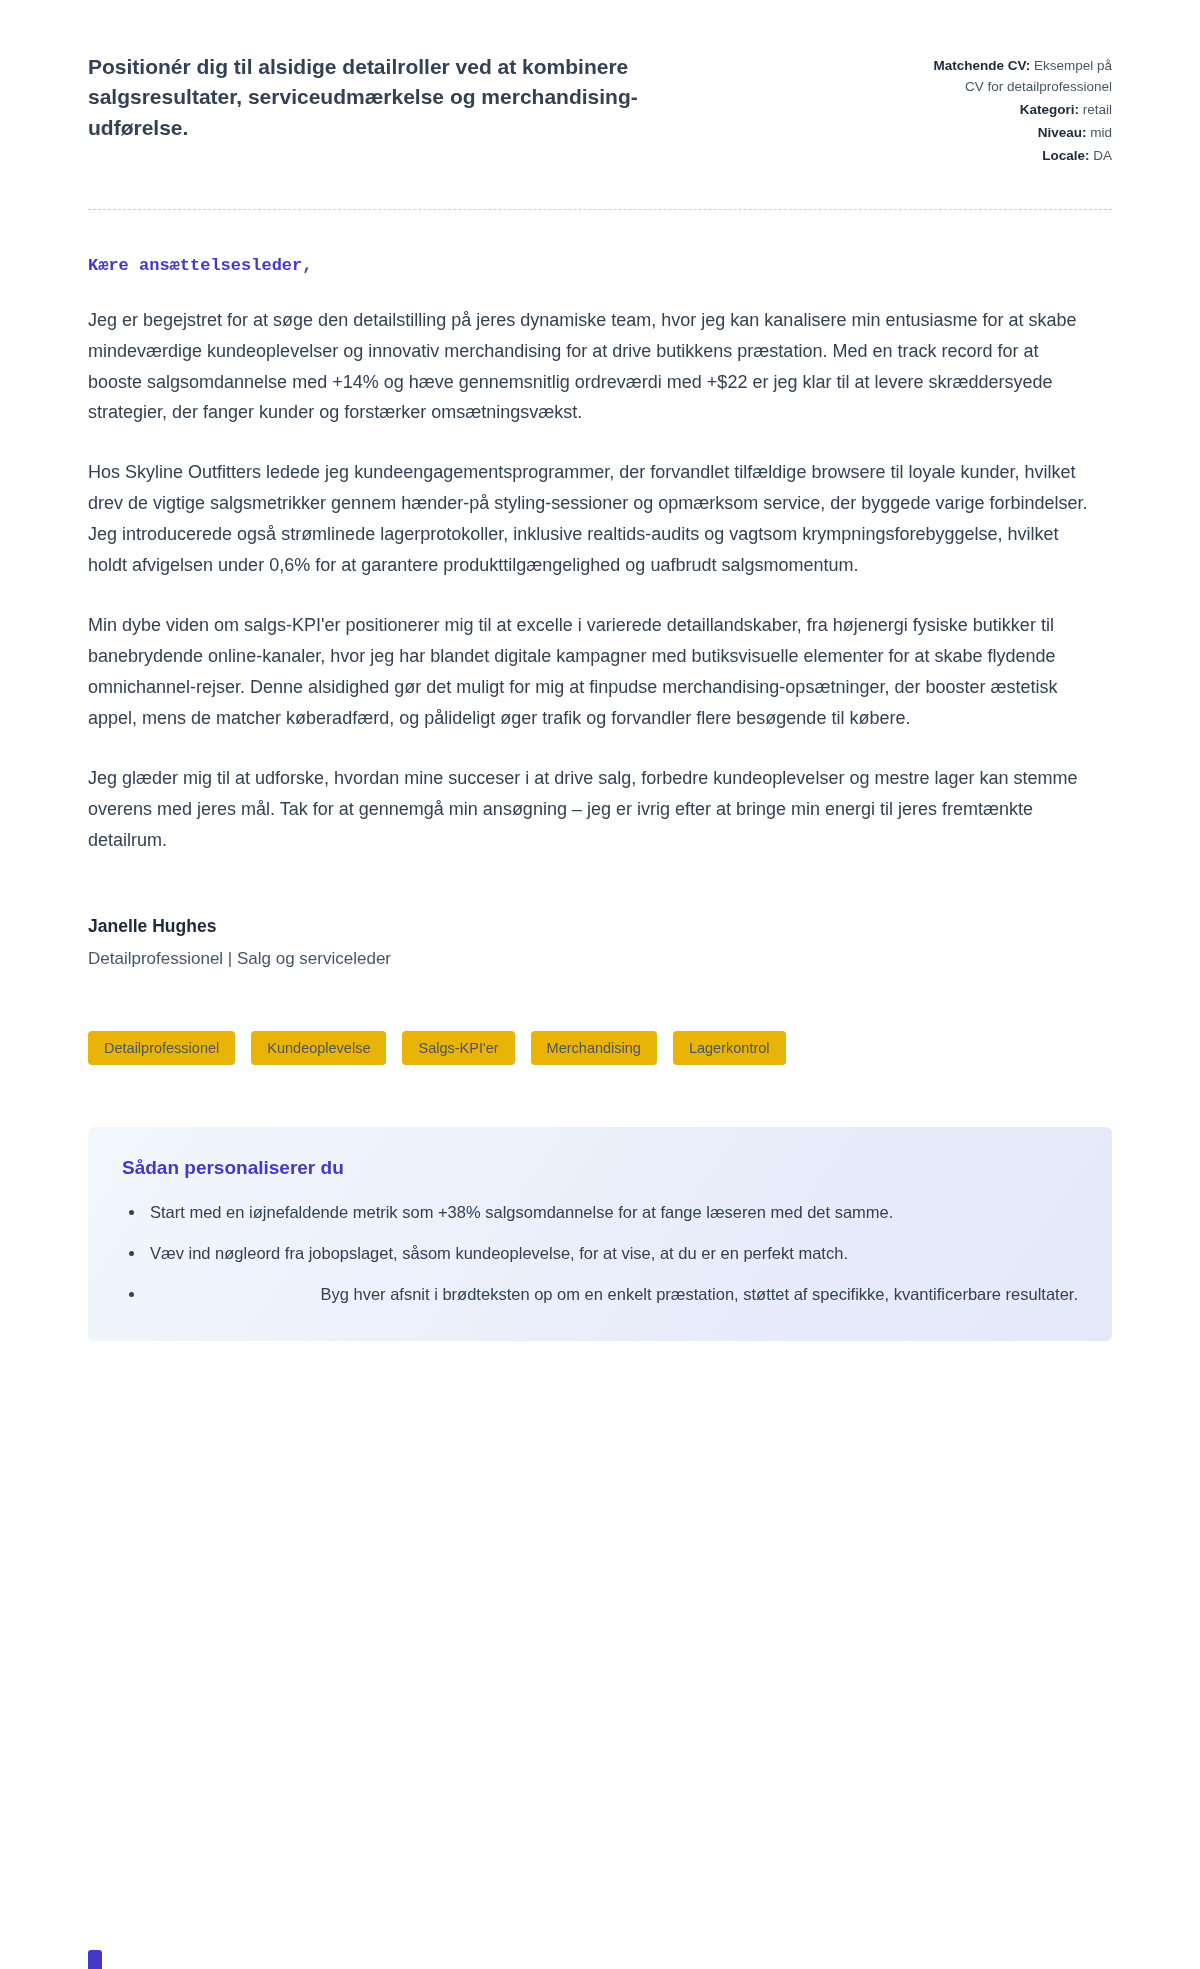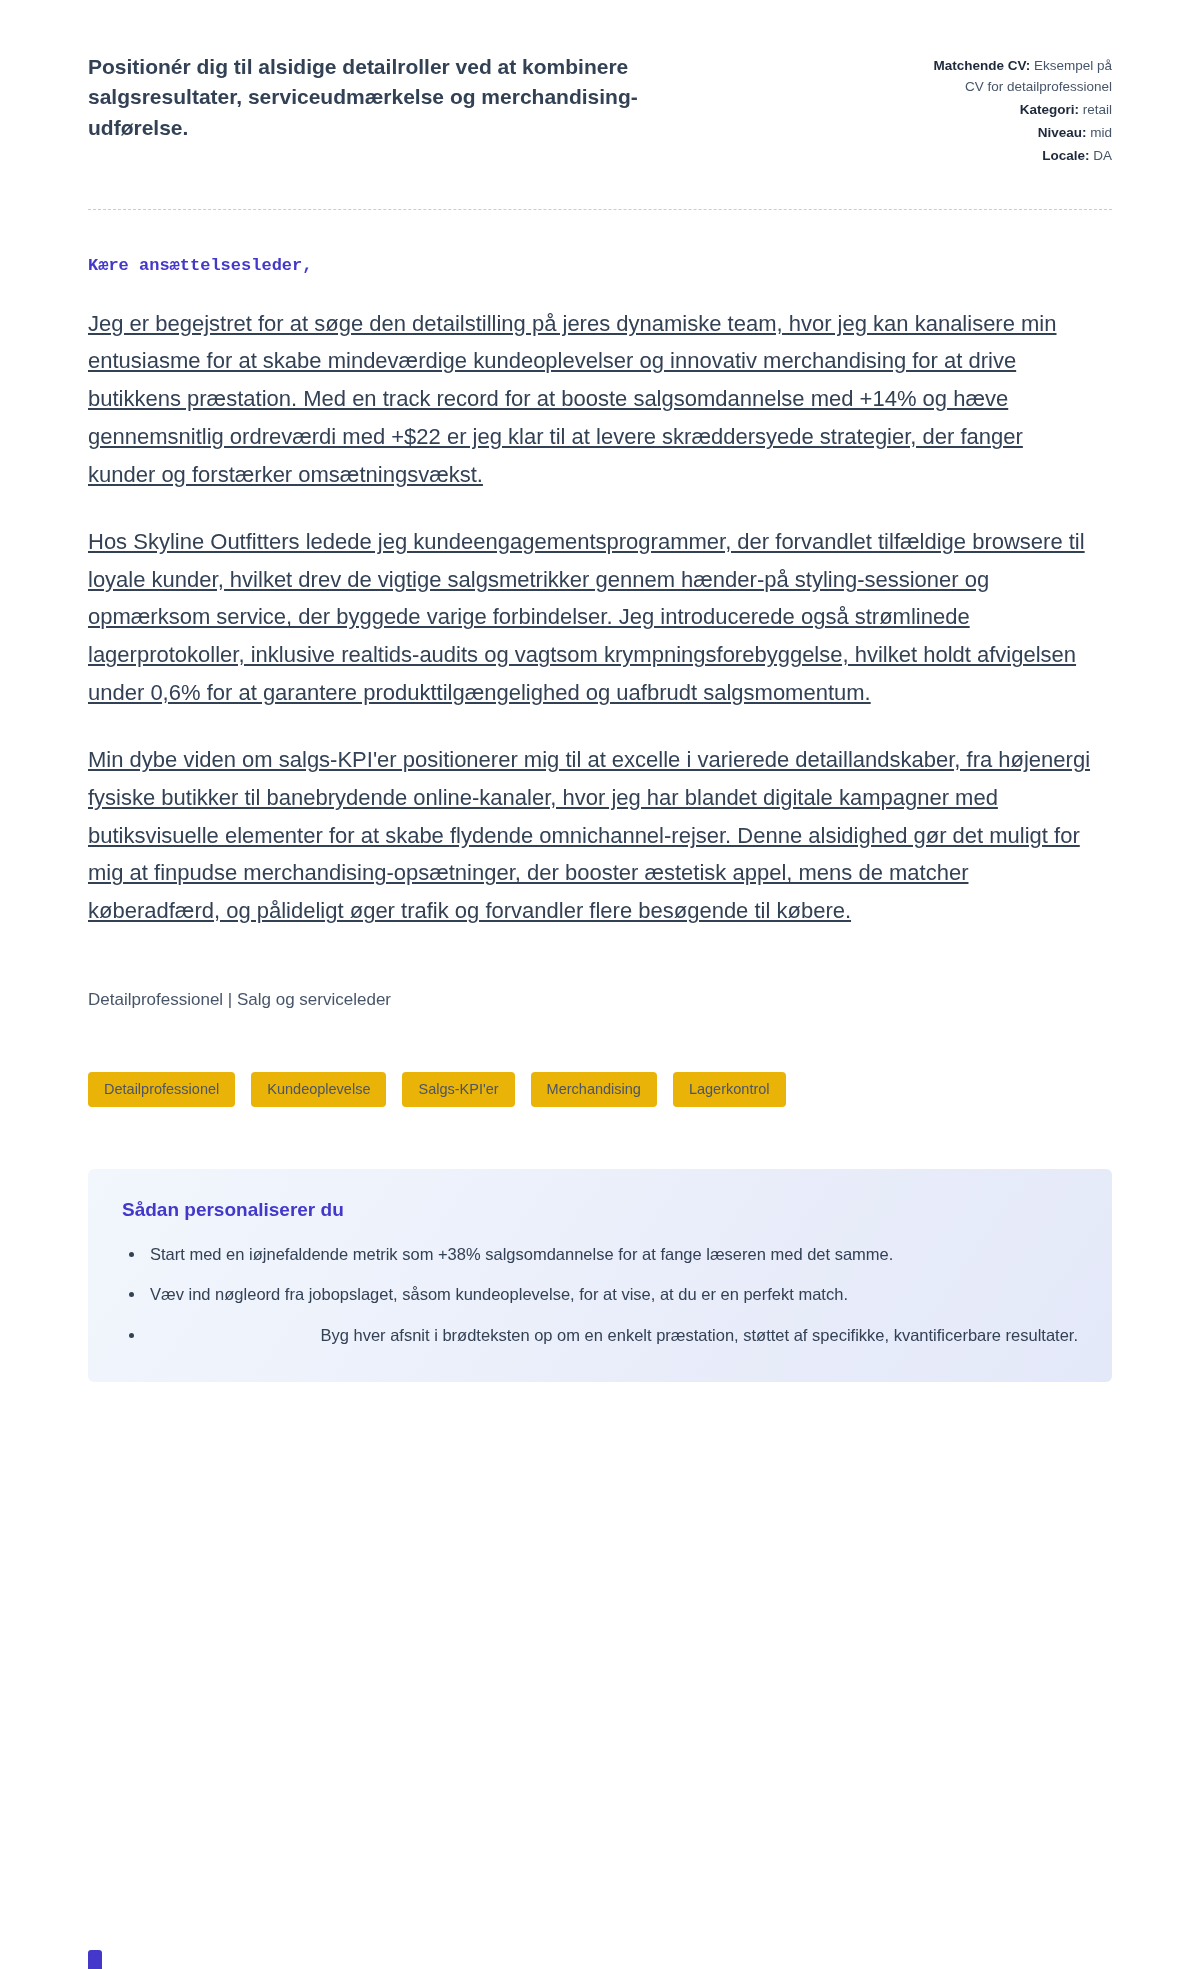--- a/index.html
+++ b/index.html
@@ -61,24 +61,23 @@
   
   .greeting {
     margin-top: 46px;
     font-size: 17px;
     font-weight: 700;
     color: #4338ca;
     font-family: Liberation Mono, monospace;
   }
   .letter-paragraph {
     margin: 30px 16px 0 0;
-    font-size: 22px;
+    font-size: 18px;
     line-height: 1.72;
     color: #334155;
-    text-decoration: underline;
   }
   .paragraph-group .letter-paragraph + .letter-paragraph { margin-top: 29px; }
 
   .signature { margin-top: 60px; }
   .signature-name {
     font-size: 17.5px;
     font-weight: 700;
     color: #1e293b;
     margin: 0;
   }
@@ -173,23 +172,25 @@
 
   <hr class="dashed-divider">
 
   <div class="letter">
     <p class="greeting">Kære ansættelsesleder,</p>
 
     <div class="paragraph-group">
       <p class="letter-paragraph">Jeg er begejstret for at søge den detailstilling på jeres dynamiske team, hvor jeg kan kanalisere min entusiasme for at skabe mindeværdige kundeoplevelser og innovativ merchandising for at drive butikkens præstation. Med en track record for at booste salgsomdannelse med +14% og hæve gennemsnitlig ordreværdi med +$22 er jeg klar til at levere skræddersyede strategier, der fanger kunder og forstærker omsætningsvækst.</p>
       <p class="letter-paragraph">Hos Skyline Outfitters ledede jeg kundeengagementsprogrammer, der forvandlet tilfældige browsere til loyale kunder, hvilket drev de vigtige salgsmetrikker gennem hænder-på styling-sessioner og opmærksom service, der byggede varige forbindelser. Jeg introducerede også strømlinede lagerprotokoller, inklusive realtids-audits og vagtsom krympningsforebyggelse, hvilket holdt afvigelsen under 0,6% for at garantere produkttilgængelighed og uafbrudt salgsmomentum.</p>
       <p class="letter-paragraph">Min dybe viden om salgs-KPI'er positionerer mig til at excelle i varierede detaillandskaber, fra højenergi fysiske butikker til banebrydende online-kanaler, hvor jeg har blandet digitale kampagner med butiksvisuelle elementer for at skabe flydende omnichannel-rejser. Denne alsidighed gør det muligt for mig at finpudse merchandising-opsætninger, der booster æstetisk appel, mens de matcher køberadfærd, og pålideligt øger trafik og forvandler flere besøgende til købere.</p>
+      <p class="letter-paragraph">Jeg glæder mig til at udforske, hvordan mine succeser i at drive salg, forbedre kundeoplevelser og mestre lager kan stemme overens med jeres mål. Tak for at gennemgå min ansøgning – jeg er ivrig efter at bringe min energi til jeres fremtænkte detailrum.</p>
     </div>
 
     <div class="signature">
+      <p class="signature-name">Janelle Hughes</p>
       <p class="signature-title">Detailprofessionel | Salg og serviceleder</p>
     </div>
   </div>
 
   <div class="tags-row">
     <span class="tag-chip">Detailprofessionel</span>
     <span class="tag-chip">Kundeoplevelse</span>
     <span class="tag-chip">Salgs-KPI'er</span>
     <span class="tag-chip">Merchandising</span>
     <span class="tag-chip">Lagerkontrol</span>

